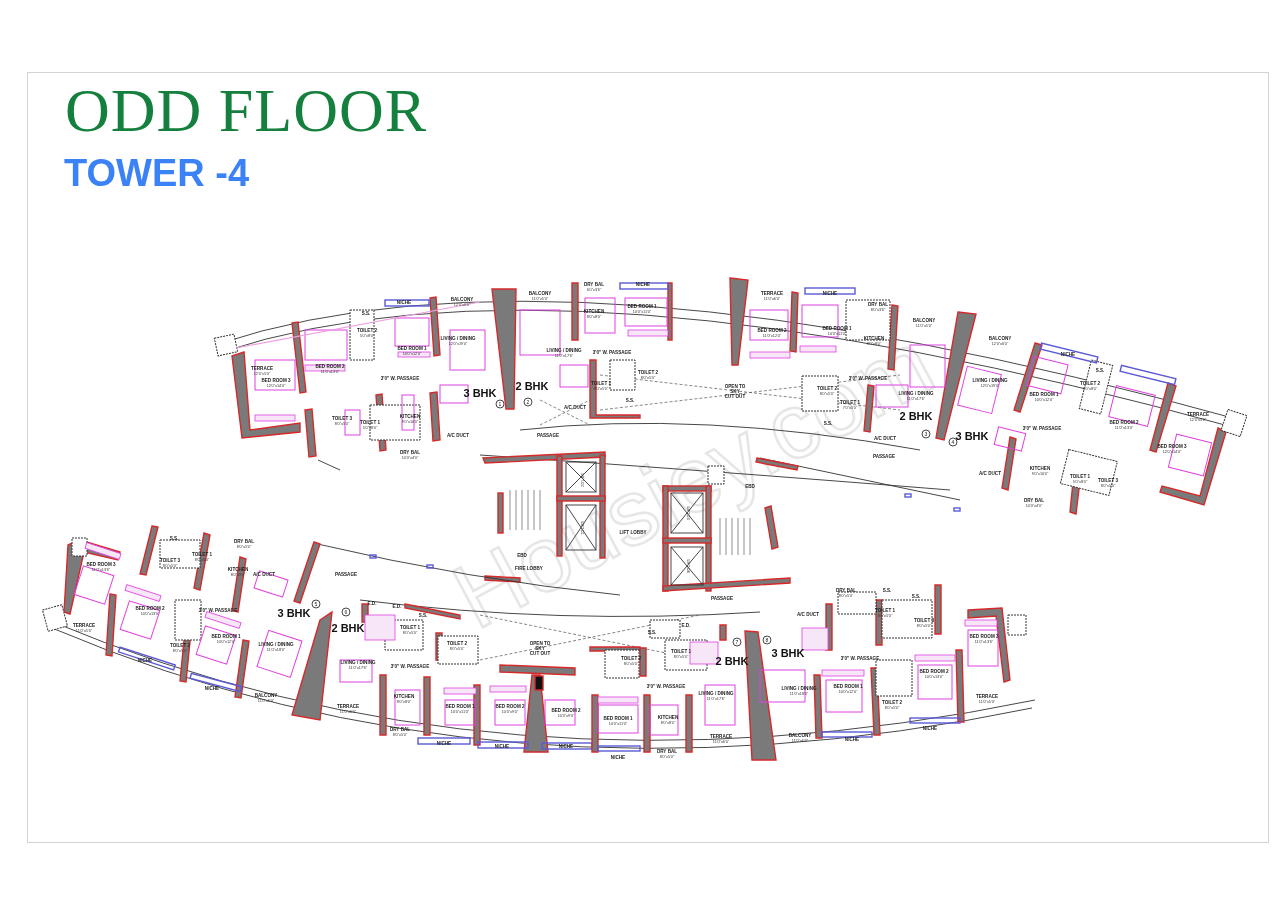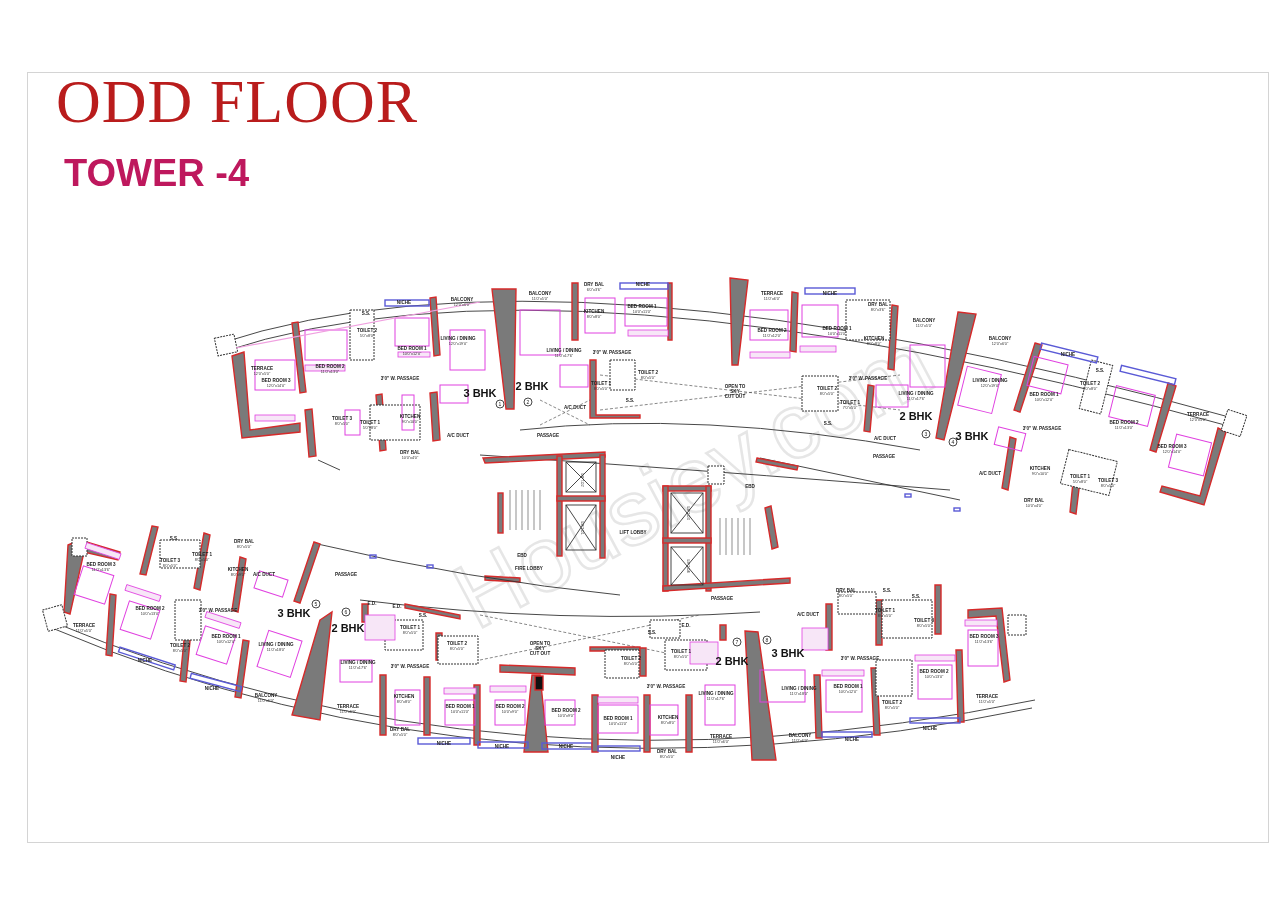--- a/index.html
+++ b/index.html
@@ -1,19 +1,19 @@
 <!DOCTYPE html>
 <html><head>
 <meta charset="utf-8">
 <style>
   html, body { margin:0; padding:0; background:#ffffff; }
   body { width:1280px; height:906px; position:relative; overflow:hidden; font-family:"Liberation Sans", sans-serif; }
   .frame { position:absolute; left:27px; top:72px; width:1242px; height:771px; border:1px solid #d4d4d4; box-sizing:border-box; }
-  .title { position:absolute; left:56px; top:70px; font-family:"Liberation Serif", serif; font-size:62px; color:#b91c1c; letter-spacing:1px; line-height:1; margin:0; font-weight:normal; }
-  .subtitle { position:absolute; left:64px; top:154px; font-family:"Liberation Sans", sans-serif; font-weight:bold; font-size:38px; color:#be185d; line-height:1; margin:0; }
+  .title { position:absolute; left:56px; top:70px; font-family:"Liberation Serif", serif; font-size:62px; color:#15803d; letter-spacing:1px; line-height:1; margin:9px; font-weight:normal; }
+  .subtitle { position:absolute; left:64px; top:154px; font-family:"Liberation Sans", sans-serif; font-weight:bold; font-size:38px; color:#3b82f6; line-height:1; margin:0; }
   svg.plan { position:absolute; left:0; top:0; }
   .lbl { font-family:"Liberation Sans", sans-serif; font-size:4.6px; fill:#222; font-weight:bold; text-anchor:middle; }
   .dim { font-family:"Liberation Sans", sans-serif; font-size:3.8px; fill:#333; text-anchor:middle; }
   .bhk { font-family:"Liberation Sans", sans-serif; font-size:11px; font-weight:bold; fill:#111; text-anchor:middle; }
   .unitno { font-family:"Liberation Sans", sans-serif; font-size:5px; fill:#222; text-anchor:middle; }
   .wm { font-family:"Liberation Sans", sans-serif; font-size:92px; fill:none; stroke:#e6e6e6; stroke-width:2.5; }
   .wall { fill:#7a7a7a; stroke:#d62a2a; stroke-width:1.4; }
   .thin { fill:none; stroke:#333; stroke-width:0.9; }
   .hatch { fill:#fff; stroke:#333; stroke-width:1; stroke-dasharray:2 1; }
   .furn { fill:none; stroke:#e040e0; stroke-width:1; }

